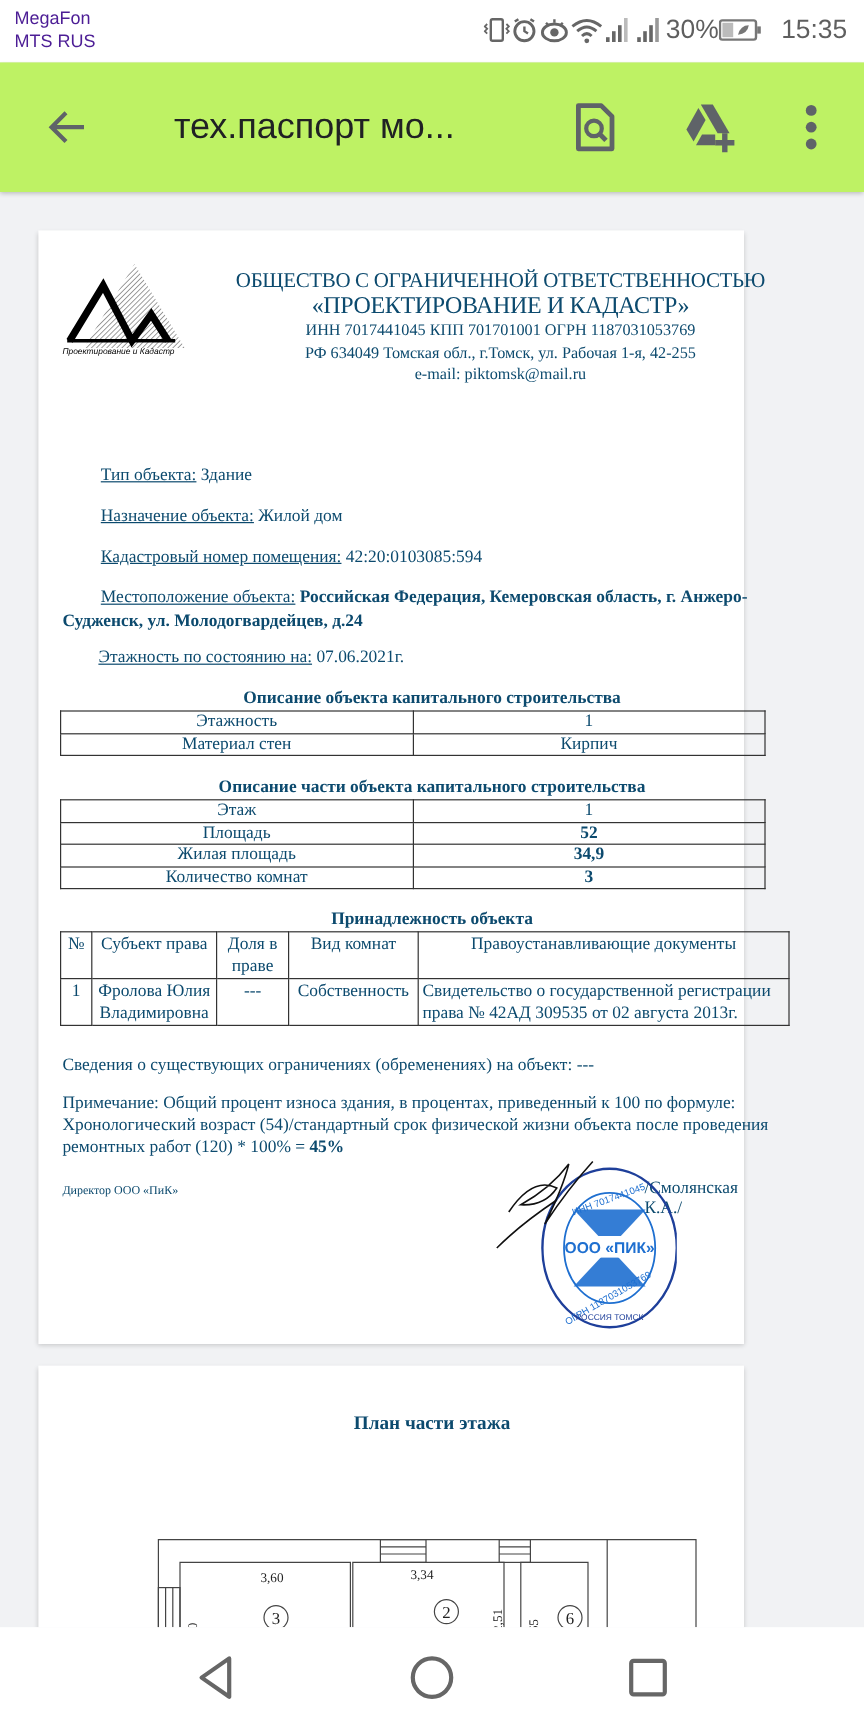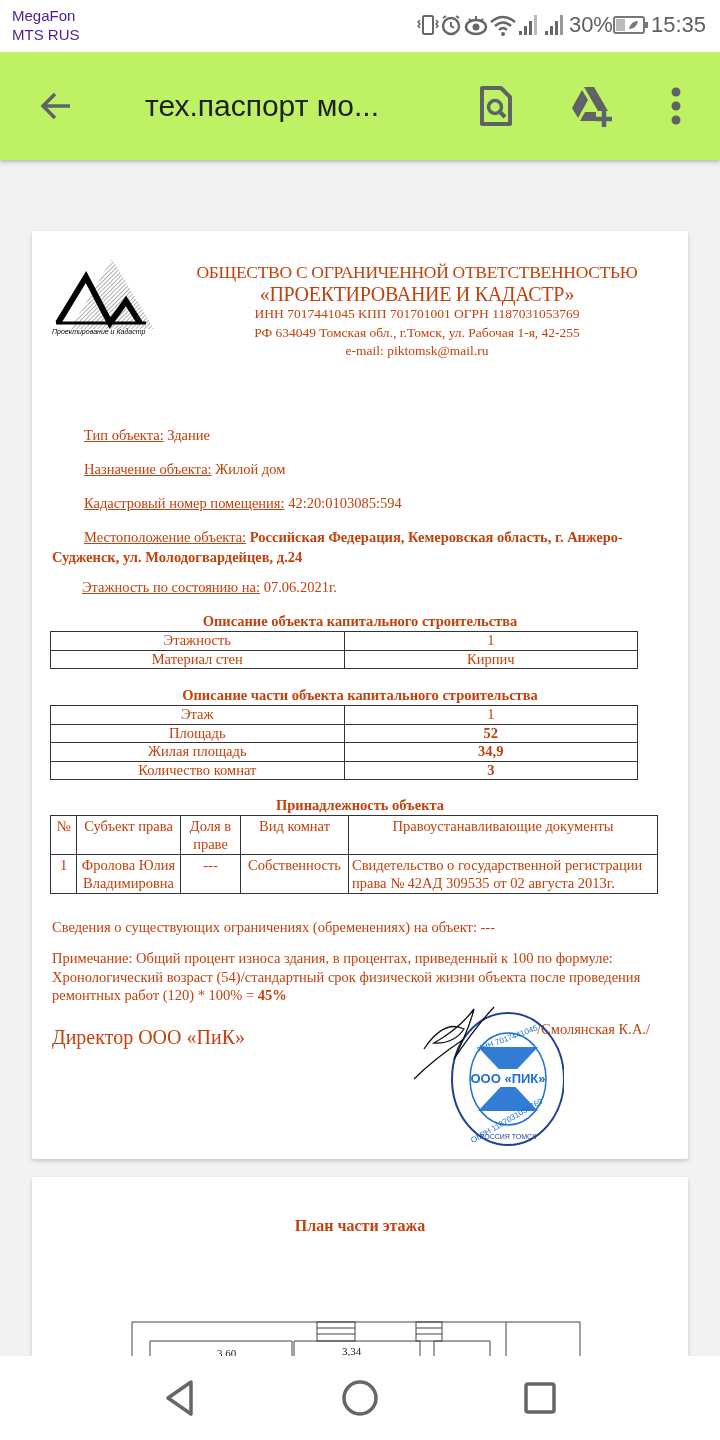--- a/index.html
+++ b/index.html
@@ -5,34 +5,34 @@
   * { box-sizing: border-box; margin: 0; padding: 0; }
   html, body { width: 720px; height: 1440px; overflow: hidden; background: #f1f2f4; }
   body { position: relative; font-family: "Liberation Sans", sans-serif; color: #202124; }
 
   
   .status-bar { position: absolute; top: 0; left: 0; width: 720px; height: 52px; background: #fff; }
   .carrier { position: absolute; left: 12px; top: 6px; font-size: 15px; line-height: 19px; color: #4c1d95; }
   .status-right { position: absolute; right: 14px; top: 8px; height: 34px; display: flex; align-items: center; color: #6b6b6b; }
   .status-right svg { display: block; }
   .battery-pct { font-size: 22px; color: #5f5f5f; }
-  .clock { font-size: 22px; color: #5f5f5f; margin-left: 2px; }
+  .clock { font-size: 22px; color: #5f5f5f; margin-left: 16px; }
 
   
   .app-bar { position: absolute; top: 52px; left: 0; width: 720px; height: 108px; background: #bef264; box-shadow: 0 2px 4px rgba(0,0,0,0.25); z-index: 2; text-align: center; }
   .back-btn { position: absolute; left: 32px; top: 30px; width: 48px; height: 48px; display: flex; align-items: center; justify-content: center; cursor: pointer; }
   .doc-title { position: absolute; left: 145px; top: 32px; font-size: 30px; line-height: 44px; color: #202124; white-space: nowrap; }
   .action-btn { position: absolute; top: 28px; width: 52px; height: 52px; display: flex; align-items: center; justify-content: center; cursor: pointer; }
   .btn-find { left: 470px; }
   .btn-drive { left: 566px; }
   .btn-more { left: 650px; }
 
   
   .viewer { position: absolute; top: 160px; left: 0; width: 720px; height: 1196px; background: #f1f2f4; overflow: hidden; }
-  .page { position: absolute; left: 32px; width: 656px; background: #fff; box-shadow: 0 2px 4px rgba(0,0,0,0.18); font-family: "Liberation Serif", serif; color: #c2410c; margin-top: 39px; }
+  .page { position: absolute; left: 32px; width: 588px; background: #fff; box-shadow: 0 2px 4px rgba(0,0,0,0.18); font-family: "Liberation Serif", serif; color: #0c4a6e; }
   .page1 { top: 32px; height: 928px; }
   .page2 { top: 978px; height: 260px; }
 
   .logo { position: absolute; left: 18px; top: 26px; width: 106px; height: 80px; }
   .org-block { position: absolute; left: 150px; top: 30px; width: 470px; text-align: center; }
   .org-name { font-size: 17.5px; line-height: 22px; letter-spacing: -0.3px; }
   .org-name2 { font-size: 20px; line-height: 22px; letter-spacing: -0.3px; }
   .org-small { font-size: 13.5px; line-height: 18.5px; }
 
   .doc-heading { position: absolute; left: 0; width: 656px; top: 160px; text-align: center; font-weight: bold; font-size: 16px; letter-spacing: -0.2px; }
@@ -58,21 +58,21 @@
 
   table.own { position: absolute; left: 18px; top: 584px; width: 608px; border-collapse: collapse; font-size: 14.5px; }
   table.own th, table.own td { border: 1px solid #333; font-weight: normal; vertical-align: top; line-height: 18px; padding: 1px 3px; }
   table.own th { text-align: center; }
   table.own td { text-align: center; }
   table.own td.docs { text-align: left; }
 
   .restrict { position: absolute; left: 20px; top: 688px; font-size: 14.5px; }
   .note { position: absolute; left: 20px; top: 718px; width: 620px; font-size: 14.5px; line-height: 18.5px; }
   .note b { font-weight: bold; }
-  .director { position: absolute; left: 20px; top: 795px; font-size: 20px; }
+  .director { position: absolute; left: 20px; top: 795px; font-size: 10px; }
   .signer { position: absolute; left: 505px; top: 790px; font-size: 14.5px; }
   .stamp { position: absolute; left: 372px; top: 768px; width: 160px; height: 150px; }
 
   .plan-title { position: absolute; left: 0; width: 656px; top: 40px; text-align: center; font-weight: bold; font-size: 16px; }
   .floorplan { position: absolute; left: 0; top: 0; width: 656px; height: 260px; }
 
   
   .nav-bar { position: absolute; left: 0; top: 1356px; width: 720px; height: 84px; background: #fff; }
   .nav-btn { position: absolute; top: 18px; width: 60px; height: 48px; display: flex; align-items: center; justify-content: center; cursor: pointer; }
   .nav-back { left: 150px; }

